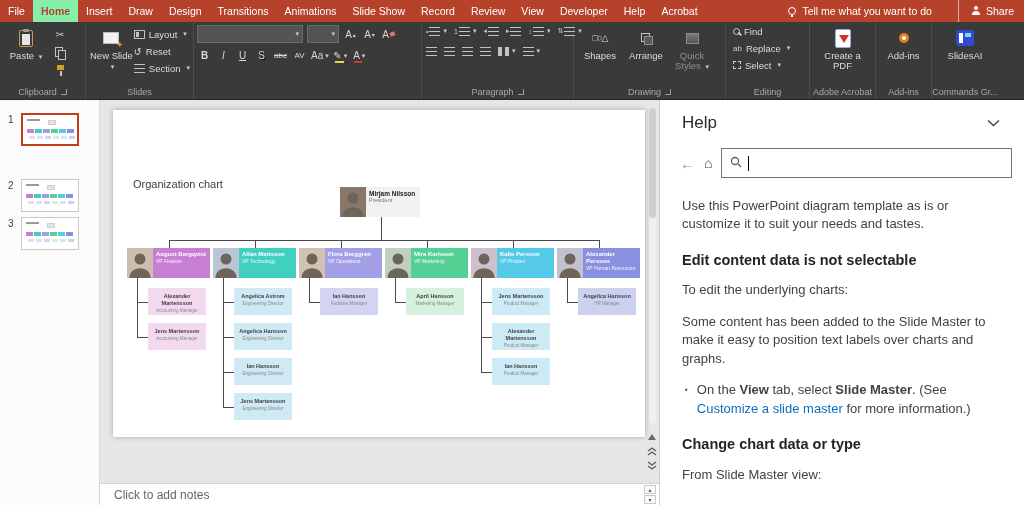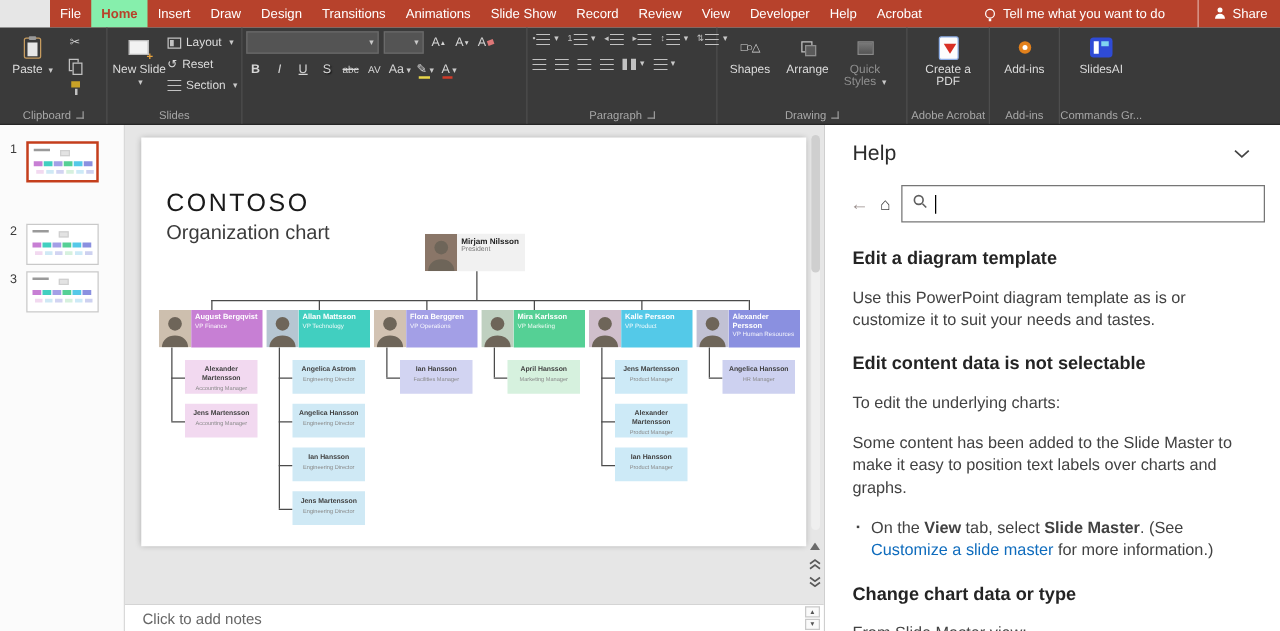--- a/index.html
+++ b/index.html
@@ -98,21 +98,21 @@
   .mini-pres{position:absolute;left:25px;top:5px;width:8px;height:5px;background:#e3e3e3;border:1px solid #d0d0d0}
   .mini-row{position:absolute;left:4px;top:14px;display:flex;gap:1px}
   .mini-box{width:7px;height:4px;display:inline-block}
   .mini-row2{position:absolute;left:6px;top:21px;display:flex;gap:2px}
   .mini-box2{width:6px;height:3px;display:inline-block}
 
   .center{flex:1;display:flex;flex-direction:column;min-width:0}
   .canvas{position:relative;flex:1;background:#e6e6e6;overflow:hidden}
   .slide{position:absolute;left:13px;top:10px;width:532px;height:327px;background:#fff;box-shadow:0 0 5px rgba(0,0,0,.28)}
   .slide-title{position:absolute;left:20px;top:42px;font-size:20px;letter-spacing:2px;color:#1a1a1a;font-weight:500}
-  .slide-sub{position:absolute;left:20px;top:68px;font-size:16px;color:#3c3c3c}
+  .slide-sub{position:absolute;left:20px;top:68px;font-size:11px;color:#3c3c3c}
   .org{position:absolute;inset:0}
   .oline{position:absolute;background:#4a4a4a}
   .ocard{position:absolute;display:flex}
   .ophoto{width:26px;height:30px;flex:none;overflow:hidden}
   .obox{width:57px;height:30px;padding:3px 3px;overflow:hidden;color:#fff}
   .obox .n{font-size:6px;font-weight:bold;line-height:7px}
   .obox .t{font-size:5px;line-height:6px;opacity:.9}
   .pres .obox{background:#f1f1f1;color:#222;width:54px}
   .pres .obox .n{font-size:6.5px}
   .pres .obox .t{color:#777;opacity:1;font-size:5.5px}
@@ -144,21 +144,21 @@
   .bullet{display:flex;gap:9px;margin:2px 0 14px;padding-left:3px}
   .bchar{font-size:8px;line-height:18px;color:#424242}
   .btext{flex:1}
   .link{color:#0f6cbd}
 </style>
 </head>
 <body>
 
 <div class="app">
 
-  <header class="titlebar" style="background: rgb(183, 66, 44); margin-left: 40px;">
+  <header class="titlebar" style="background: rgb(183, 66, 44);">
     <nav class="tabs">
         <div class="tab">File</div>
         <div class="tab active" style="color: rgb(183, 66, 44);">Home</div>
         <div class="tab">Insert</div>
         <div class="tab">Draw</div>
         <div class="tab">Design</div>
         <div class="tab">Transitions</div>
         <div class="tab">Animations</div>
         <div class="tab">Slide Show</div>
         <div class="tab">Record</div>
@@ -345,20 +345,41 @@
             </span>
           <span class="blbl"><span>Quick Styles</span> <span class="dd">▾</span></span>
         </button>
       </div>
       <div class="rlabel">
           <span>Drawing</span>
           <span class="launcher"></span>
         </div>
     </section>
 
+    <section class="rgroup g-edit">
+      <div class="rbody ecol" style="padding-left:7px">
+        <button class="erow">
+            <span class="mag"></span>
+            <span>Find</span>
+          </button>
+        <button class="erow">
+            <span class="ic-ab">ab</span>
+            <span>Replace</span>
+            <span class="dd">▾</span>
+          </button>
+        <button class="erow">
+            <span class="ic-select"></span>
+            <span>Select</span>
+            <span class="dd">▾</span>
+          </button>
+      </div>
+      <div class="rlabel">
+          <span>Editing</span>
+        </div>
+    </section>
 
     <section class="rgroup g-acr">
       <div class="rbody" style="justify-content:center;width:100%">
         <button class="bigbtn" style="width:58px">
           <span class="icbox">
               <span class="pdfpage"></span>
             </span>
           <span class="blbl"><span>Create a PDF</span></span>
         </button>
       </div>
@@ -469,21 +490,20 @@
                 <i class="mini-box2" style="background: rgb(205, 209, 240);"></i>
               </div>
             </div>
           </div>
         </div>
     </aside>
 
     <div class="center">
       <div class="canvas">
         <div class="slide">
-          <div class="slide-title">CONTOSO</div>
           <div class="slide-sub">Organization chart</div>
           <div class="org">
               <div class="ocard pres" style="left: 227px; top: 77px;">
                 <div class="ophoto"><svg width="100%" height="100%" viewBox="0 0 26 30" preserveAspectRatio="none">
                     <rect width="26" height="30" fill="#8a7668"></rect>
                     <circle cx="13" cy="11" r="5.5" fill="#6e6559"></circle>
                     <path d="M2.5 30c0-6.2 4.7-9.7 10.5-9.7s10.5 3.5 10.5 9.7z" fill="#6e6559"></path>
                   </svg></div>
                 <div class="obox">
                   <div class="n">Mirjam Nilsson</div>
@@ -678,21 +698,20 @@
         <span class="home">⌂</span>
         <div class="search">
           <span><svg width="12" height="12" viewBox="0 0 12 12">
                 <circle cx="5" cy="5" r="3.5" fill="none" stroke="#5f5f5f" stroke-width="1.3"></circle>
                 <line x1="8" y1="8" x2="11" y2="11" stroke="#5f5f5f" stroke-width="1.3"></line>
               </svg></span>
           <span class="caret"></span>
         </div>
       </div>
       <div class="help-body">
-        <h3>Edit a diagram template</h3>
         <p>Use this PowerPoint diagram template as is or customize it to suit your needs and tastes.</p>
         <h3 class="hsp">Edit content data is not selectable</h3>
         <p>To edit the underlying charts:</p>
         <p>Some content has been added to the Slide Master to make it easy to position text labels over charts and graphs.</p>
         <div class="bullet">
           <span class="bchar">▪</span>
           <span class="btext"><span>On the </span><b>View</b><span> tab, select </span><b>Slide Master</b><span>. (See </span><a class="link" style="color: rgb(15, 108, 189);">Customize a slide master</a><span> for more information.)</span></span>
         </div>
         <h3 class="hsp">Change chart data or type</h3>
         <p>From Slide Master view:</p>

